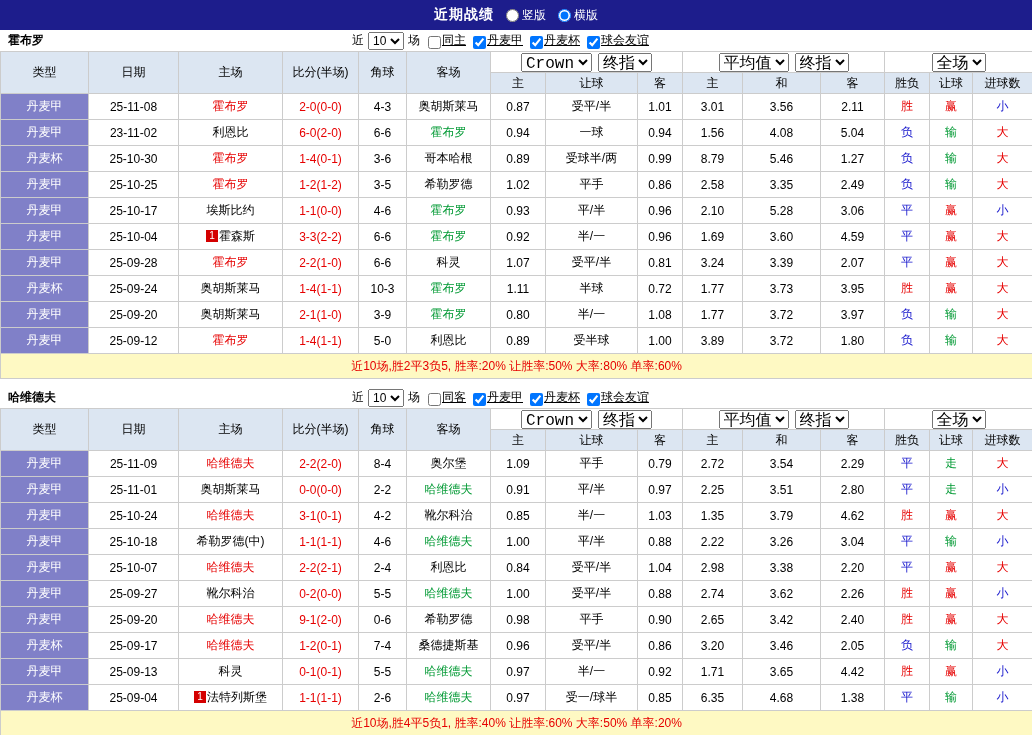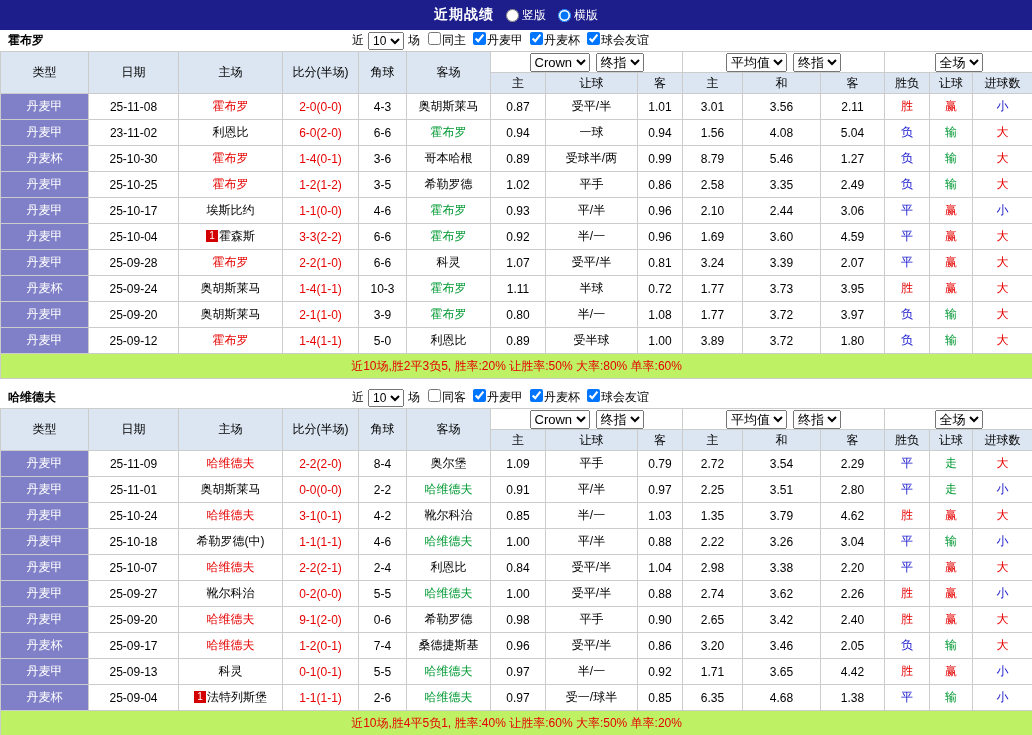--- a/index.html
+++ b/index.html
@@ -13,35 +13,35 @@
   .radios{display:flex;align-items:flex-end;gap:12px;color:#fff;}
   .rlabel{display:inline-flex;align-items:center;gap:3px;cursor:pointer;}
   .rlabel input{margin:0;width:13px;height:13px;}
 
   .section + .section{margin-top:8px;}
   .teambar{height:21px;display:flex;align-items:center;position:relative;background:#fff;}
   .teambar .team{font-weight:bold;padding-left:8px;}
   .controls{position:absolute;left:352px;display:flex;align-items:center;gap:4px;white-space:nowrap;}
   .gsel{font-size:12px;height:18px;}
   .cbs{display:flex;align-items:center;gap:7px;margin-left:4px;}
-  .cblabel{display:inline-flex;align-items:flex-start;gap:1px;cursor:pointer;}
+  .cblabel{display:inline-flex;align-items:flex-end;gap:1px;cursor:pointer;text-decoration:underline;}
   .cblabel input{margin:0;width:13px;height:13px;}
 
   table.grid{width:1032px;border-collapse:collapse;table-layout:fixed;}
   .grid th,.grid td{border:1px solid var(--border,#ccc);text-align:center;padding:0;white-space:nowrap;overflow:hidden;font-weight:normal;font-size:12px;}
   .grid thead th{background:var(--header_bg,#dce6f2);height:21px;}
   .grid thead th.selcell{background:#fff;}
   .grid tbody td{height:26px;background:#fff;}
   .grid tbody td.type-cell{background:var(--type_bg,#8080c8);color:#fff;}
-  .summary{height:25px;color:var(--red,#e60000);background:#bef264;}
+  .summary{height:25px;color:var(--red,#e60000);background:#fef9c3;}
   .c-red{color:var(--red,#e60000);}
   .c-green{color:var(--green,#009933);}
   .c-blue{color:var(--blue,#1414cc);}
   .badge{display:inline-block;background:#d40000;color:#fff;font-size:10px;line-height:12px;width:12px;height:12px;margin-right:1px;vertical-align:1px;}
-  .selcell select{font-size:13px;height:19px;margin:0 3px;max-width:76px;}
+  .selcell select{font-size:16px;height:19px;margin:0 3px;max-width:76px;font-family:Liberation Mono, monospace;}
 </style>
 </head>
 <body>
 
 <div class="topbar">
   <span class="title">近期战绩</span>
   <span class="radios">
       <label class="rlabel">
         <input type="radio" name="layout" style="">
         <span>竖版</span>
@@ -196,21 +196,21 @@
             <td class="type-cell">丹麦甲</td>
             <td>25-10-17</td>
             <td><span>埃斯比约</span></td>
             <td class="c-red">1-1(0-0)</td>
             <td>4-6</td>
             <td><span class="c-green">霍布罗</span></td>
             <td>0.93</td>
             <td>平/半</td>
             <td>0.96</td>
             <td>2.10</td>
-            <td>2.44</td>
+            <td>5.28</td>
             <td>3.06</td>
             <td class="c-blue">平</td>
             <td class="c-red">赢</td>
             <td class="c-blue">小</td>
           </tr>
           <tr>
             <td class="type-cell">丹麦甲</td>
             <td>25-10-04</td>
             <td><span class="badge">1</span><span>霍森斯</span></td>
             <td class="c-red">3-3(2-2)</td>

